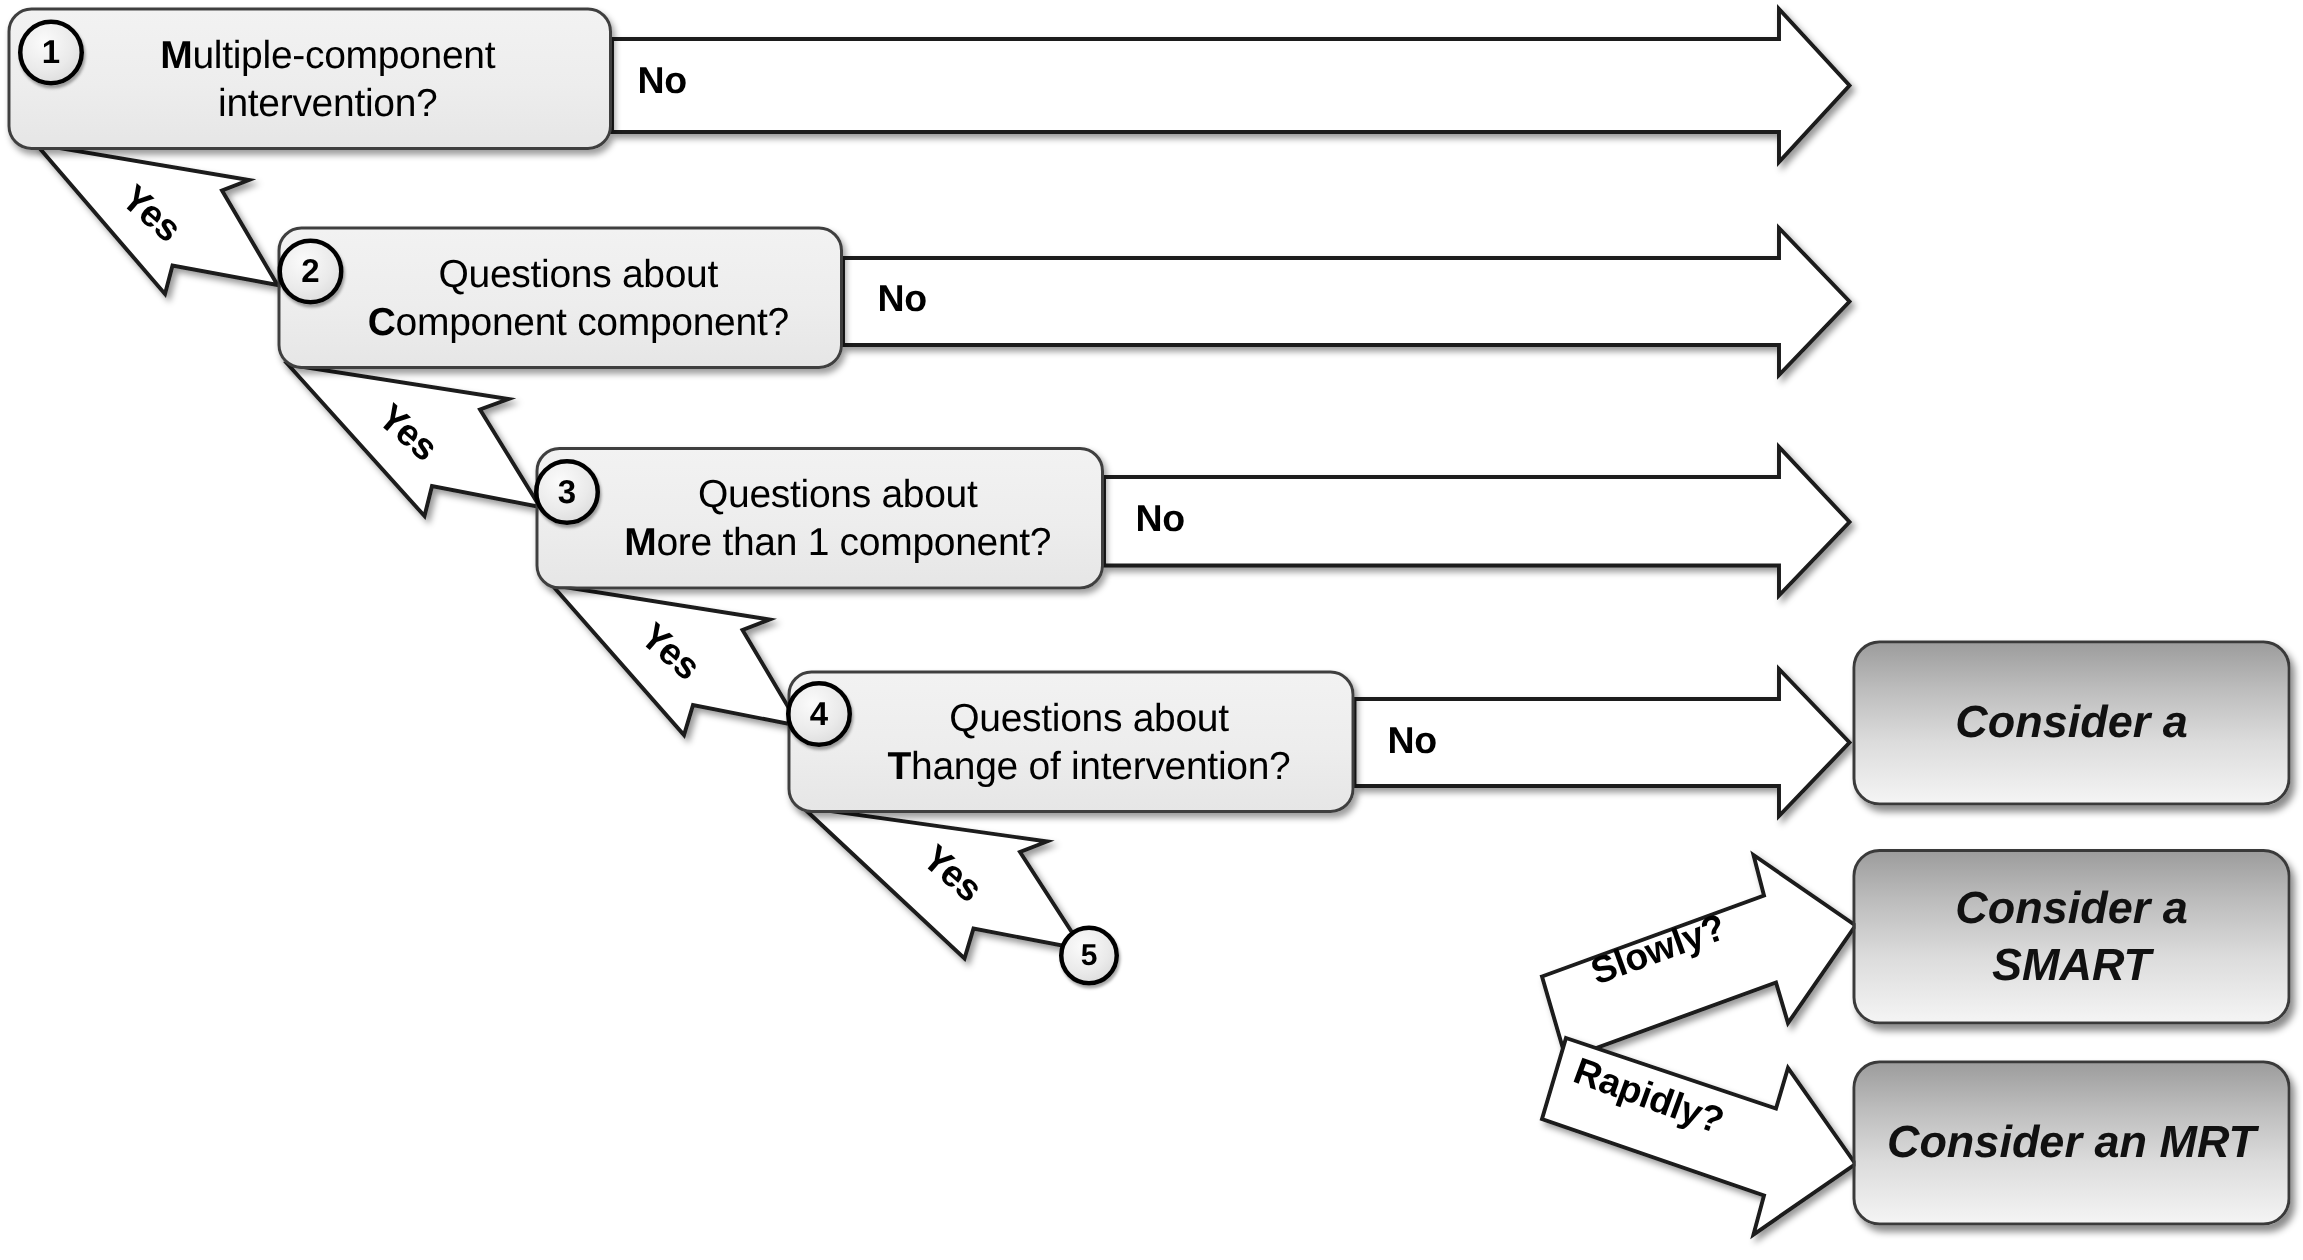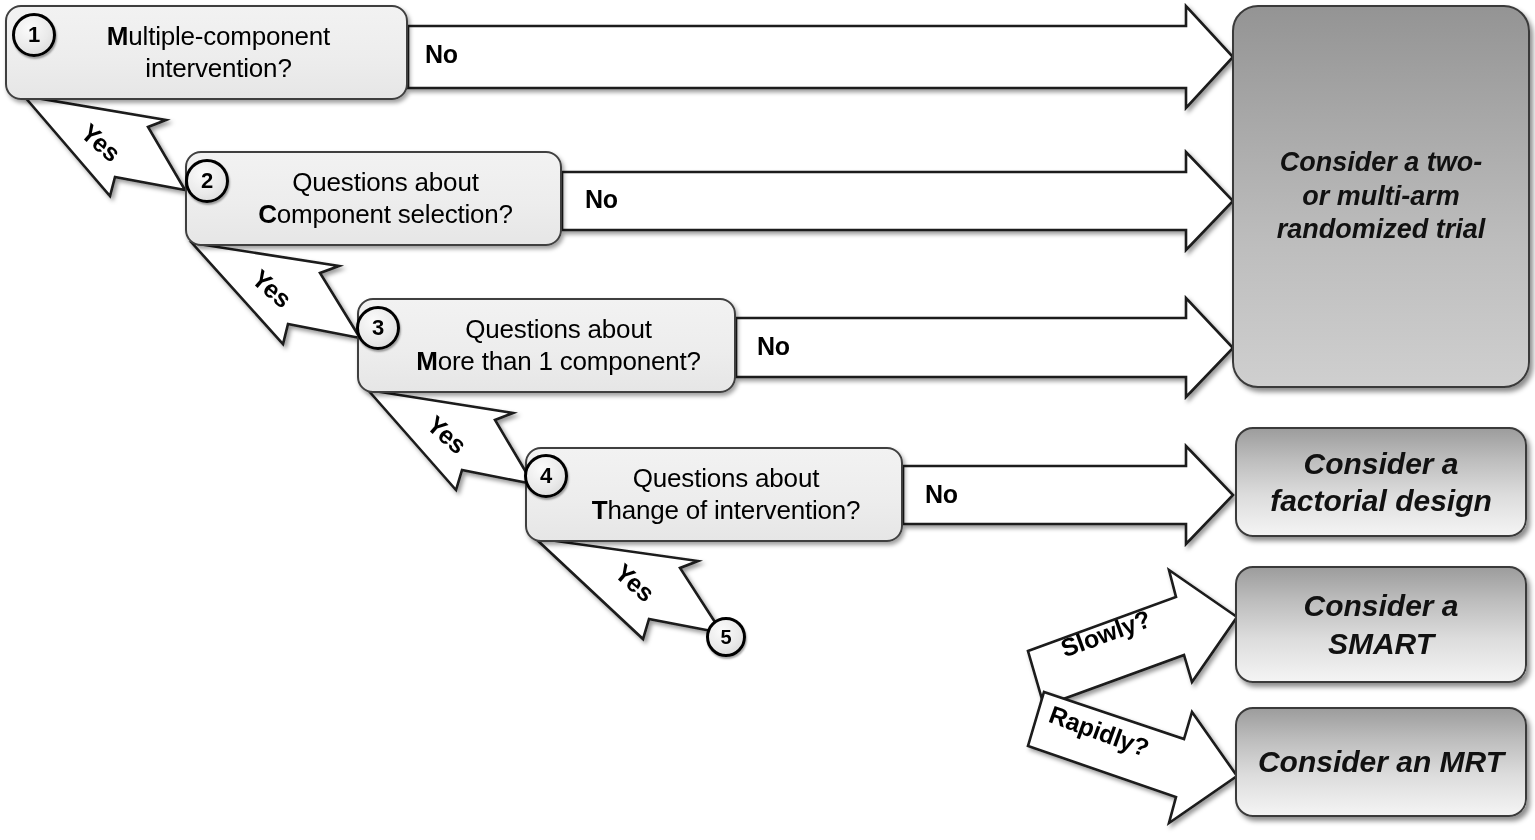--- a/index.html
+++ b/index.html
@@ -150,21 +150,21 @@
       <span>intervention?</span>
     </div>
   </div>
   <div class="numcircle" style="left:12px; top:13px;">
     <span>1</span>
   </div>
 
   <div class="qbox" style="left:185px; top:151px; width:377px; height:95px;">
     <div class="qtext">
       <span>Questions about</span><br>
-      <span class="lead">C</span><span>omponent selection?</span>
+      <span class="lead">C</span><span>omponent component?</span>
     </div>
   </div>
   <div class="numcircle" style="left:185px; top:159px;">
     <span>2</span>
   </div>
 
   <div class="qbox" style="left:357px; top:298px; width:379px; height:95px;">
     <div class="qtext">
       <span>Questions about</span><br>
       <span class="lead">M</span><span>ore than 1 component?</span>
@@ -181,32 +181,24 @@
     </div>
   </div>
   <div class="numcircle" style="left:524px; top:454px;">
     <span>4</span>
   </div>
 
   <div class="numcircle" style="left:706px; top:617px; width:34px; height:34px; border-width:3px; font-size:20px;">
     <span>5</span>
   </div>
 
-  <div class="obox big" style="left:1232px; top:5px; width:298px; height:383px;">
-    <div class="otext">
-      <span>Consider a two-</span><br>
-      <span>or multi-arm</span><br>
-      <span>randomized trial</span>
-    </div>
-  </div>
 
   <div class="obox small" style="left:1235px; top:427px; width:292px; height:110px;">
     <div class="otext">
       <span>Consider a</span><br>
-      <span>factorial design</span>
     </div>
   </div>
 
   <div class="obox small" style="left:1235px; top:566px; width:292px; height:117px;">
     <div class="otext">
       <span>Consider a</span><br>
       <span>SMART</span>
     </div>
   </div>
 

